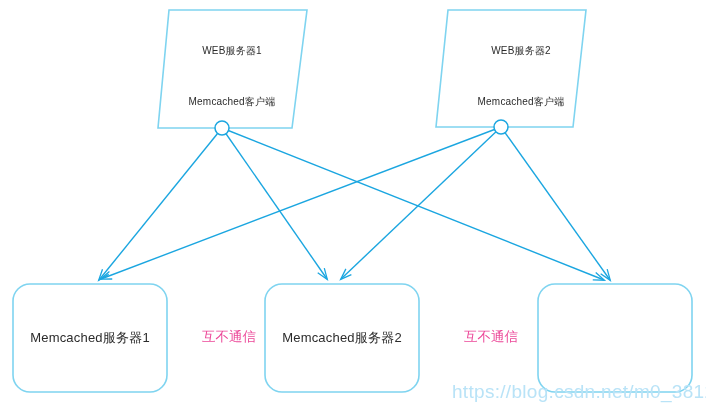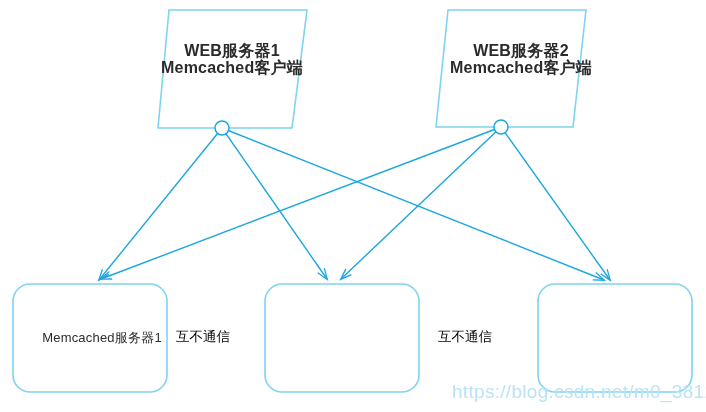--- a/index.html
+++ b/index.html
@@ -30,38 +30,36 @@
     color: #2b2b2b;
     font-size: 13px;
     line-height: 17px;
     text-align: center;
     white-space: nowrap;
     letter-spacing: 0.2px;
     pointer-events: none;
   }
   .web-label {
     width: 160px;
-    font-size: 16px;
-    font-weight: bold;
+    font-size: 10px;
   }
   .web-label .line2 {
-    margin-top: 0;
+    margin-top: 34px;
     display: block;
   }
   .cache-label {
     width: 154px;
     font-size: 13px;
-    padding-left: 12px;
   }
   .edge-note {
     position: absolute;
-    color: #000000;
+    color: #ec4899;
     font-size: 13.5px;
     white-space: nowrap;
-    text-align: left;
+    text-align: right;
     width: 80px;
   }
   .watermark {
     position: absolute;
     left: 452px;
     top: 381px;
     font-size: 19px;
     color: #b9e3f7;
     white-space: nowrap;
     letter-spacing: 0.3px;
@@ -111,20 +109,21 @@
     <span class="line2">Memcached客户端</span>
   </div>
 
   <div class="node-label web-label" style="left:441px; top:42px;">
     <span>WEB服务器2</span>
     <span class="line2">Memcached客户端</span>
   </div>
 
   <div class="node-label cache-label" style="left:13px; top:329px;">Memcached服务器1</div>
 
+  <div class="node-label cache-label" style="left:265px; top:329px;">Memcached服务器2</div>
 
 
   <div class="edge-note" style="left:176px; top:328px;">互不通信</div>
 
   <div class="edge-note" style="left:438px; top:328px;">互不通信</div>
 
   <div class="watermark">https://blog.csdn.net/m0_38126296</div>
 
 </div>
 

